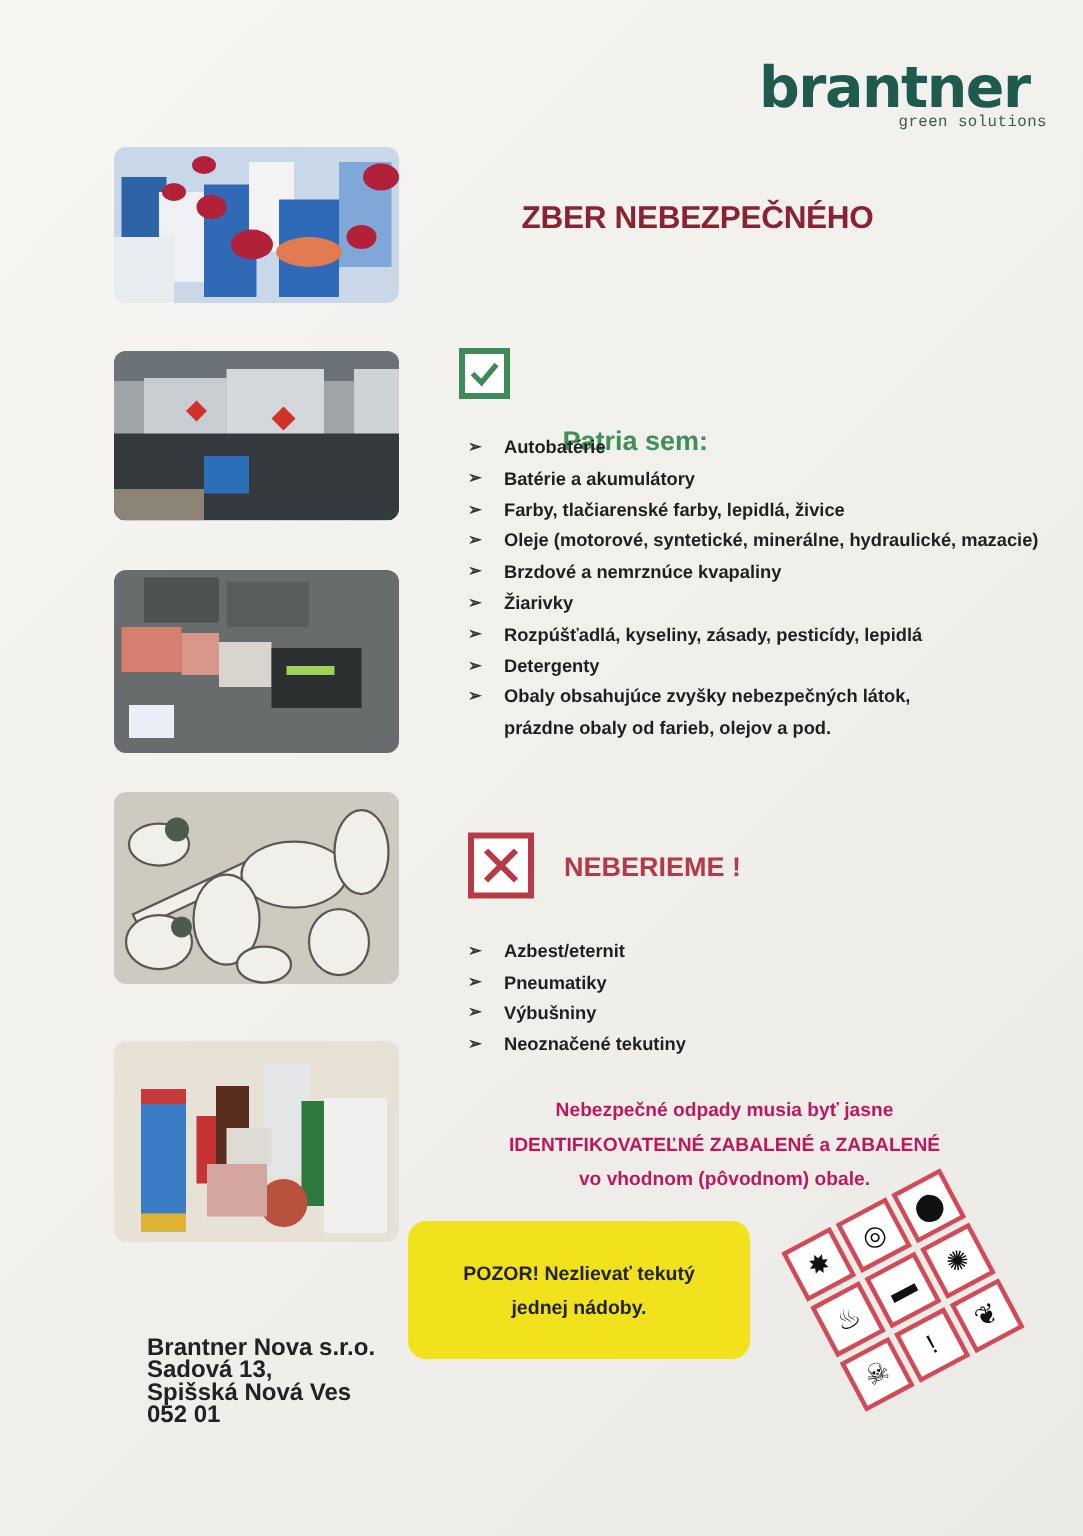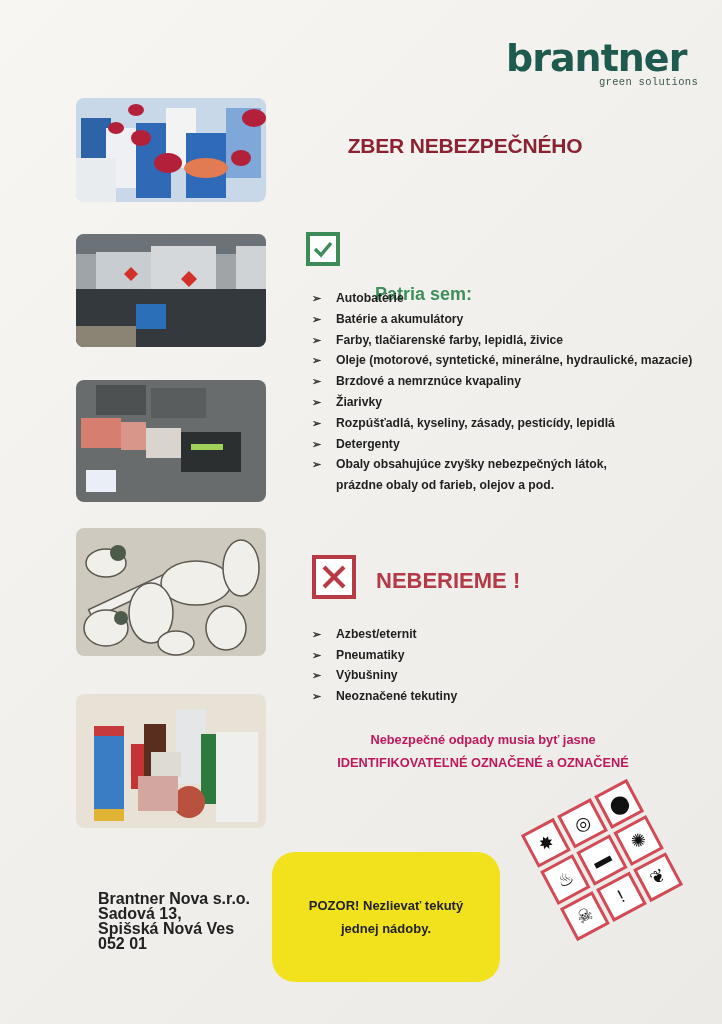--- a/index.html
+++ b/index.html
@@ -15,32 +15,32 @@
   .logo-tag { font-family:Liberation Mono, monospace; font-size:10.5px; color:#3e5a50; text-align:right; margin-top:-2px; padding-right:8px; letter-spacing:0.3px; }
   
   .title { left:300px; top:128px; width:330px; text-align:center; color:#8a2232; font-weight:bold; font-size:21px; line-height:36px; letter-spacing:-0.2px; }
   
   .photo { left:76px; width:190px; border-radius:8px; overflow:hidden; box-shadow:0 0 8px 4px rgba(255,255,255,0.9) inset; }
   .photo svg { display:block; width:100%; height:100%; }
   
   .check-box { left:306px; top:232px; width:34px; height:34px; border:4px solid #3d8b57; box-sizing:border-box; background:#fff; }
   .cross-box { left:312px; top:555px; width:44px; height:44px; border:4px solid #b83a45; box-sizing:border-box; background:#fff; }
   .sec-head-ok { left:375px; top:250px; color:#3f8f5a; font-weight:bold; font-size:18px;margin-top:34px; }
-  .sec-head-no { left:376px; top:568px; color:#b43a47; font-weight:bold; font-size:22px; }
+  .sec-head-no { left:376px; top:568px; color:#b43a47; font-weight:bold; font-size:18px; }
   
   .list { margin:0; padding:0; list-style:none; color:#1f1f1f; font-weight:bold; font-size:12.2px; }
   .list li { position:relative; padding-left:24px; line-height:20.8px; }
   .list li .arrow { position:absolute; left:0; top:0; font-size:11px; color:#333; }
   .list-ok { left:312px; top:288px; width:390px; }
   .list-no { left:312px; top:624px; width:300px; }
   .list-no li { line-height:20.5px; }
   
   .notice { left:318px; top:718px; width:330px; text-align:center; color:#be185d; font-weight:bold; font-size:12.8px; line-height:23px;margin-top:10px; }
   
-  .pozor { left:272px; top:852px; width:228px; height:130px; background:#f2e21e; border-radius:23px; display:flex; align-items:center; justify-content:center; text-align:center; }
+  .pozor { left:272px; top:814px; width:228px; height:92px; background:#f2e21e; border-radius:12px; display:flex; align-items:center; justify-content:center; text-align:center; }
   .pozor-text { color:#222; font-weight:bold; font-size:13px; line-height:23px; width:190px; }
   
   .address { left:98px; top:891px; color:#222; font-weight:bold; font-size:16px; line-height:15px; }
   
   .hazard-grid { left:542px; top:800px; width:120px; height:120px; transform:rotate(-28deg); transform-origin:center; display:grid; grid-template-columns:repeat(3,1fr); grid-template-rows:repeat(3,1fr); gap:4px; }
   .hz { background:#fff; border:3px solid #d14a55; box-sizing:border-box; display:flex; align-items:center; justify-content:center; font-size:18px; color:#111; }
 </style>
 </head>
 <body>
 
@@ -162,21 +162,22 @@
 
 <ul class="abs list list-no">
   <li><span class="arrow">➢</span><span>Azbest/eternit</span></li>
   <li><span class="arrow">➢</span><span>Pneumatiky</span></li>
   <li><span class="arrow">➢</span><span>Výbušniny</span></li>
   <li><span class="arrow">➢</span><span>Neoznačené tekutiny</span></li>
 </ul>
 
 <div class="abs notice">
   <div>Nebezpečné odpady musia byť jasne</div>
-  <div>IDENTIFIKOVATEĽNÉ OZNAČENÉ a OZNAČENÉ</div>
+  <div>IDENTIFIKOVATEĽNÉ ZABALENÉ a ZABALENÉ</div>
+  <div>vo vhodnom (pôvodnom) obale.</div>
 </div>
 
 <div class="abs hazard-grid">
   <div class="hz">✸</div>
   <div class="hz">◎</div>
   <div class="hz">⬤</div>
   <div class="hz">♨</div>
   <div class="hz">▬</div>
   <div class="hz">✺</div>
   <div class="hz">☠</div>

